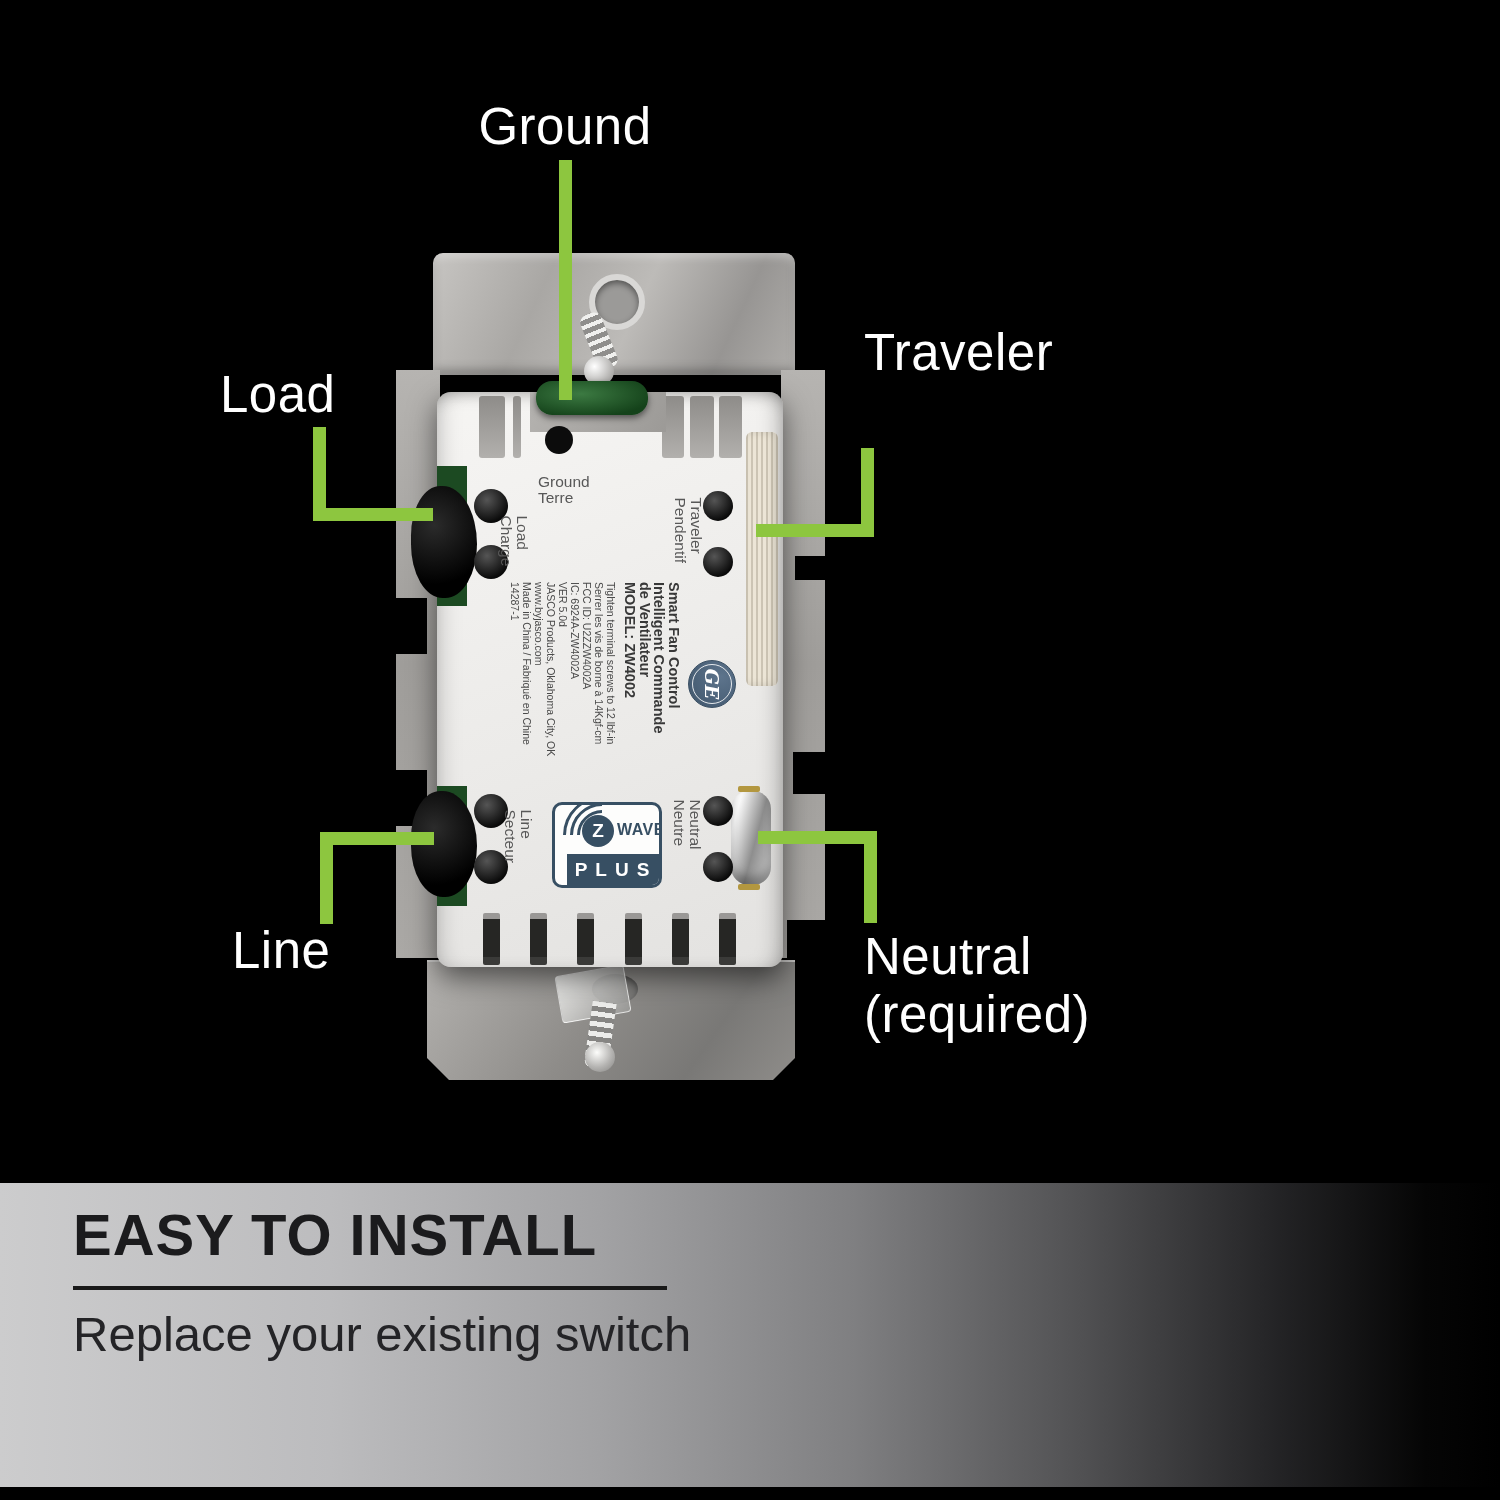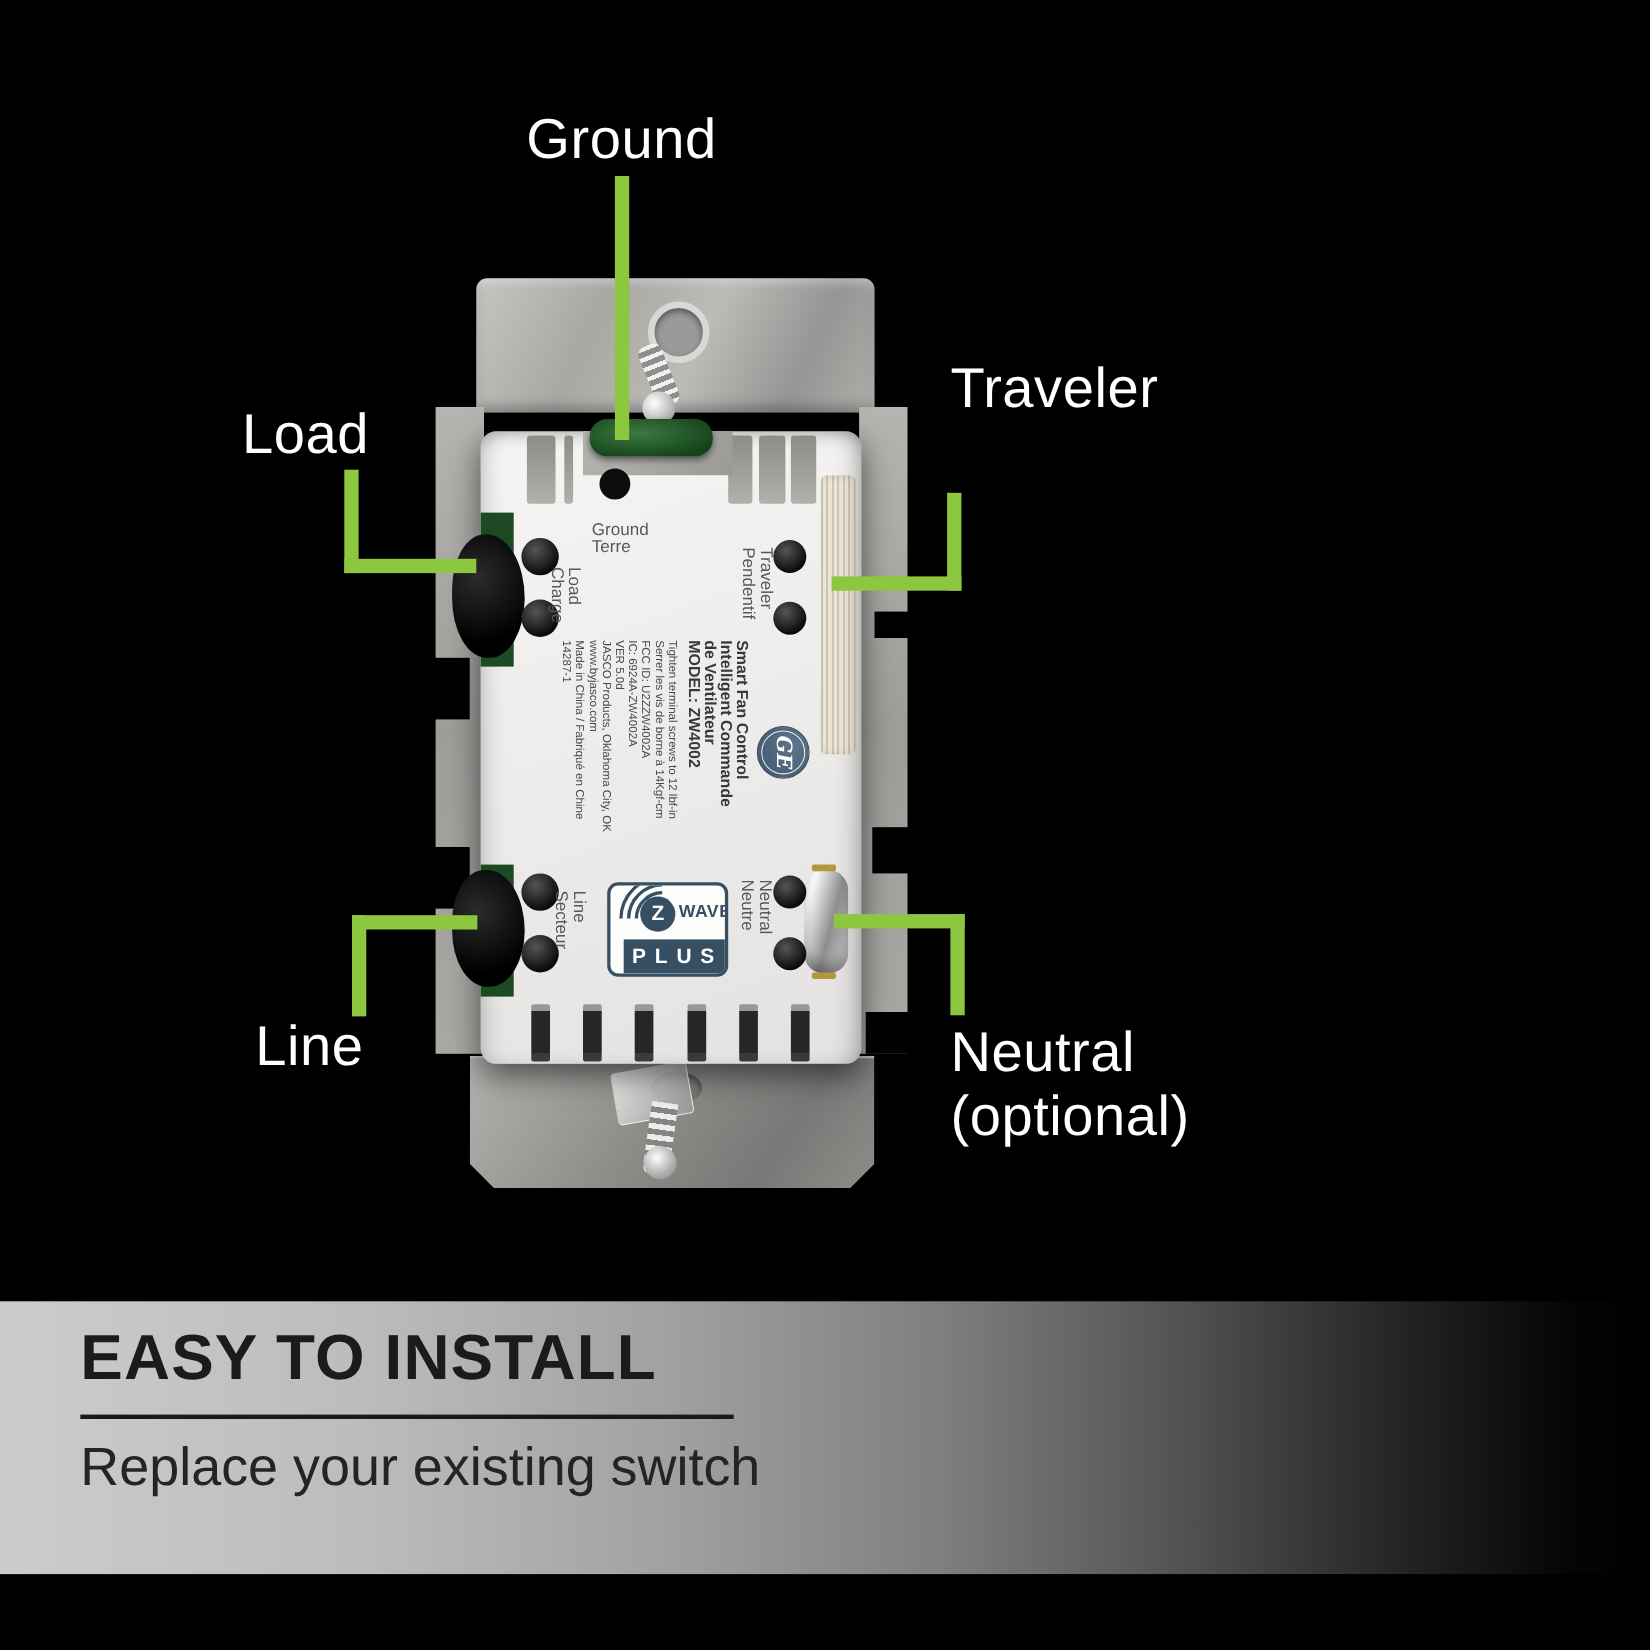--- a/index.html
+++ b/index.html
@@ -100,21 +100,21 @@
     font-weight:bold;font-size:19px;letter-spacing:8px;text-align:center;line-height:31px;padding-left:6px;}
 
   
   .g{position:absolute;background:#8dc63f;z-index:7;}
 
   
   .wl{position:absolute;color:#fff;font-size:51px;line-height:54px;z-index:8;white-space:nowrap;
       letter-spacing:.5px;}
 
   
-  .banner{position:absolute;left:0;top:1183px;width:1500px;height:248px;z-index:9;
+  .banner{position:absolute;left:0;top:1183px;width:1500px;height:304px;z-index:9;
     background:linear-gradient(90deg,#cccccd 0%,#bcbcbe 22%,#a2a2a4 40%,#7f7f81 57%,#515153 72%,#242426 85%,#050505 95%,#000 100%);}
   .banner-title{position:absolute;left:73px;top:18px;font-size:58px;font-weight:bold;color:#1b1b1d;
     letter-spacing:1px;white-space:nowrap;}
   .banner-divider{position:absolute;left:73px;top:103px;width:594px;height:4px;background:#191919;}
   .banner-body{position:absolute;left:73px;top:118px;font-size:49px;line-height:66px;color:#242427;
     white-space:nowrap;}
 </style>
 </head>
 <body>
 
@@ -243,21 +243,21 @@
   <div class="g" style="left:864px;top:831px;width:13px;height:92px;"></div>
 
   <div class="wl" style="left:405px;top:100px;width:320px;text-align:center;">Ground</div>
   <div class="wl" style="left:220px;top:368px;">Load</div>
   <div class="wl" style="left:232px;top:924px;">Line</div>
   <div class="wl" style="left:864px;top:326px;">
     <div>Traveler</div>
   </div>
   <div class="wl" style="left:864px;top:928px;line-height:58px;">
     <div>Neutral</div>
-    <div>(optional)</div>
+    <div>(required)</div>
   </div>
 
   <div class="banner">
     <div class="banner-title">EASY TO INSTALL</div>
     <div class="banner-divider"></div>
     <div class="banner-body">
       <div>Replace your existing switch</div>
     </div>
   </div>
 

